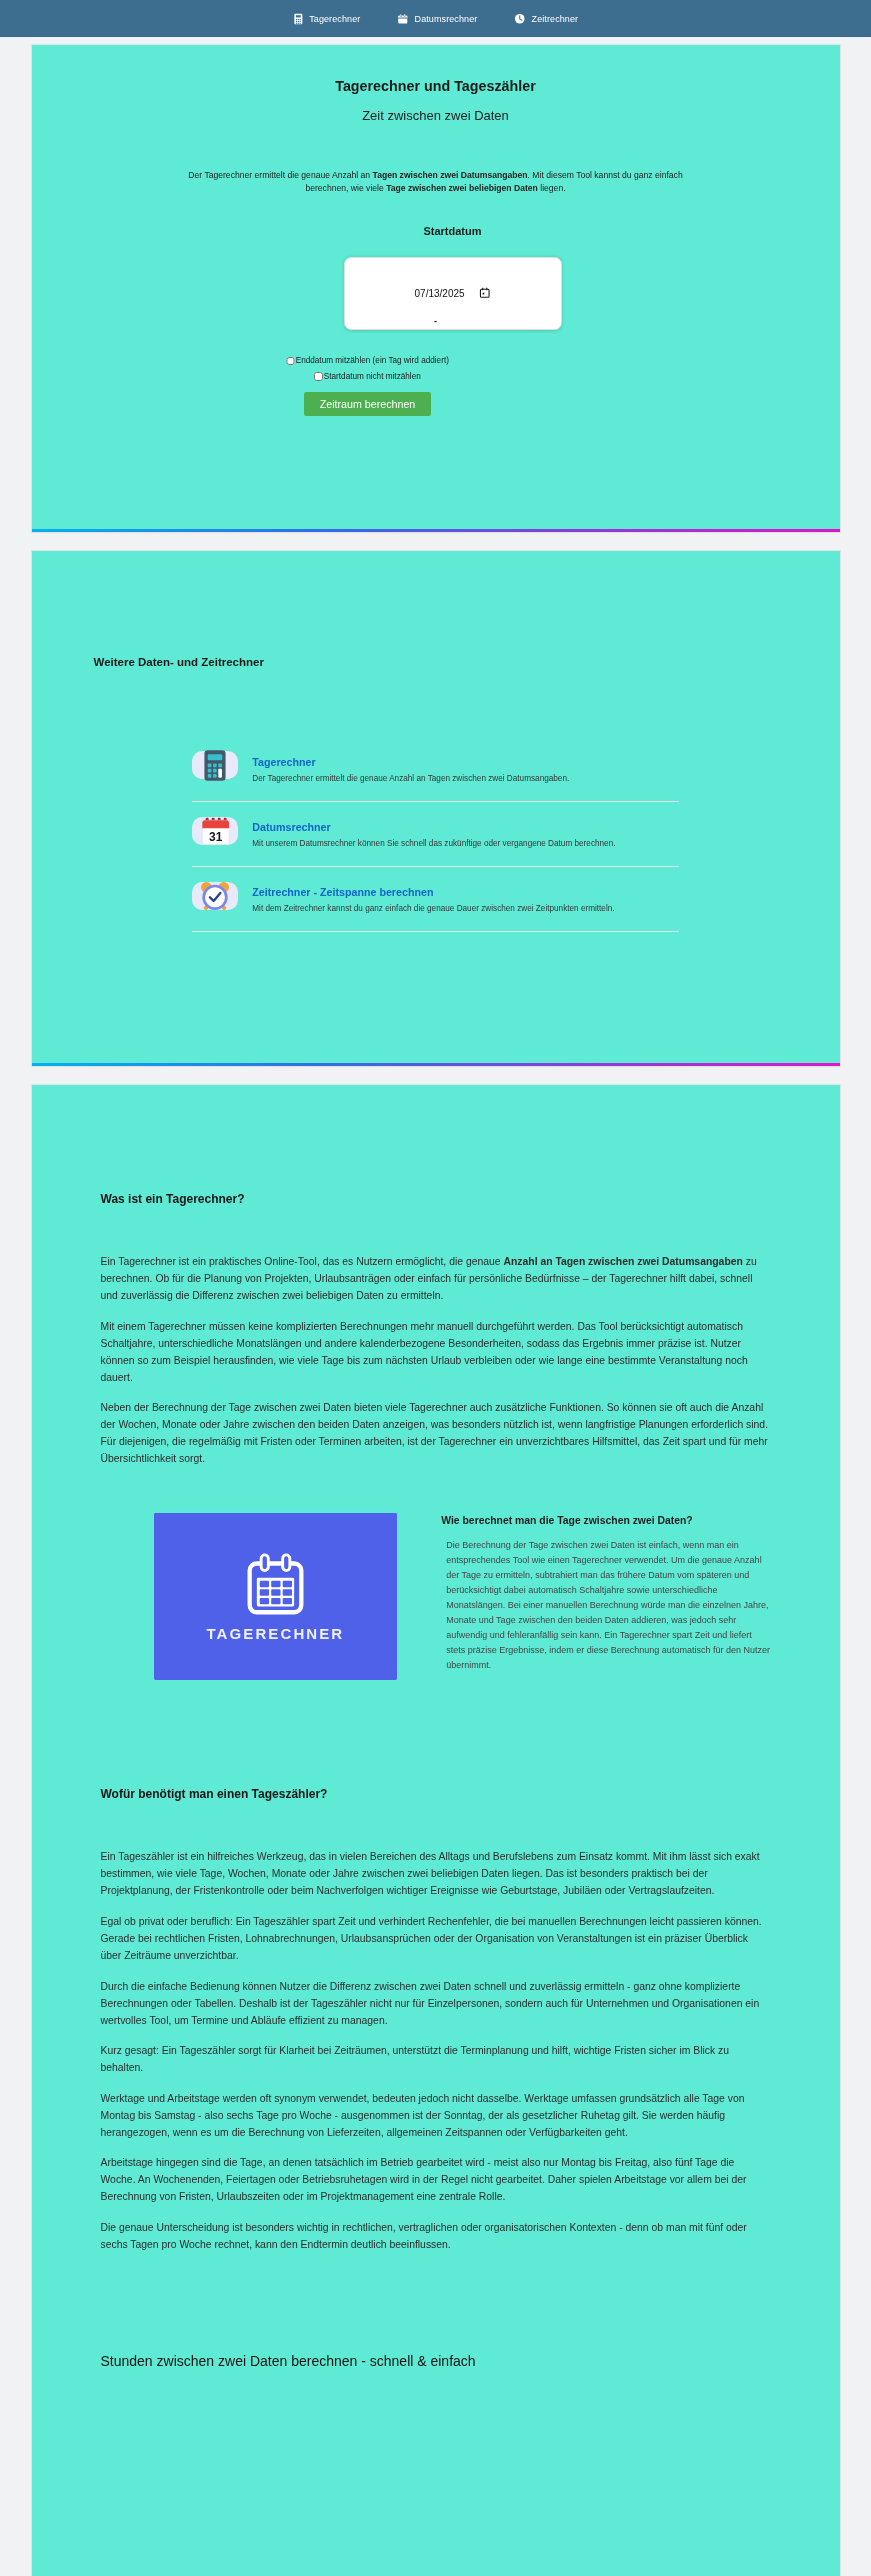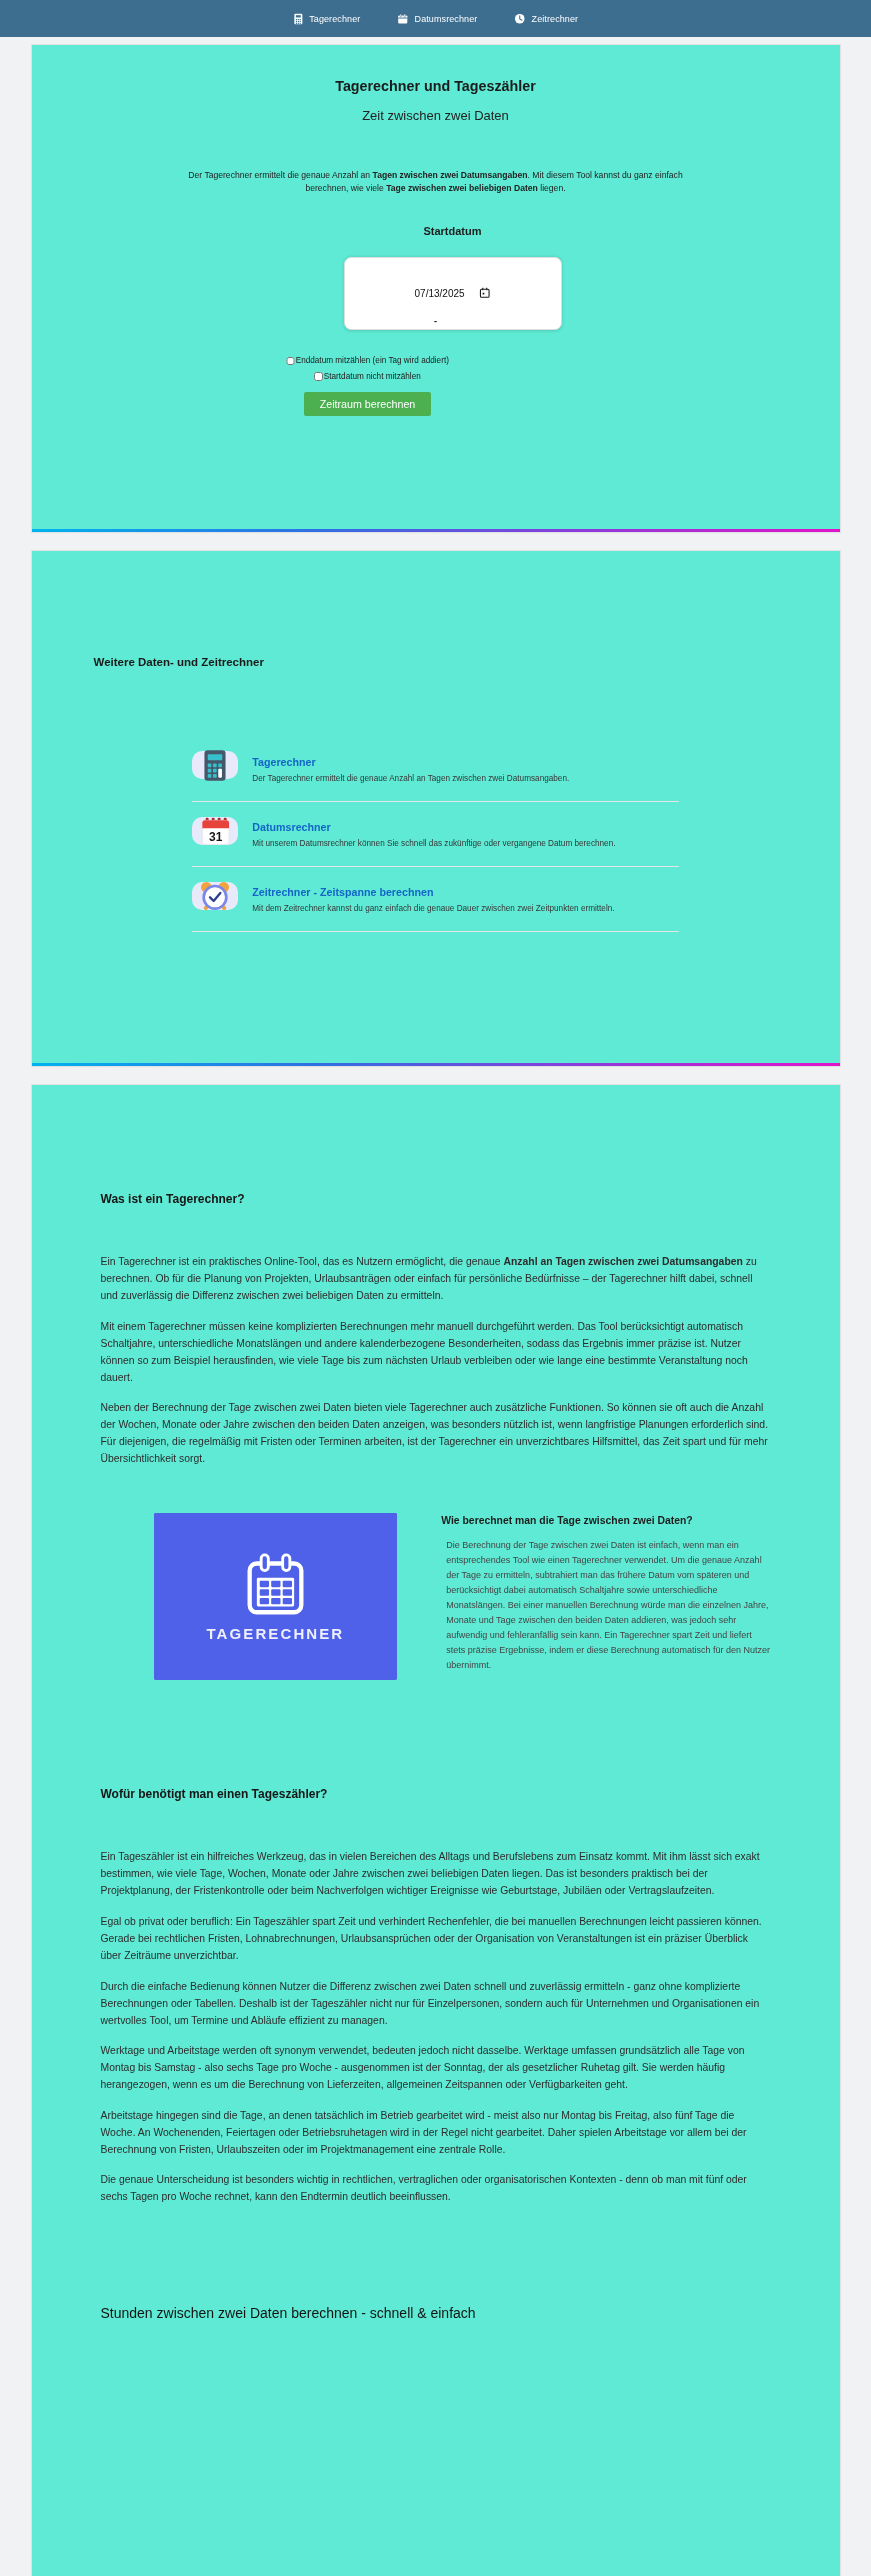--- a/index.html
+++ b/index.html
@@ -271,20 +271,21 @@
     <div class="media-txt">
       <h3>Wie berechnet man die Tage zwischen zwei Daten?</h3>
       <p>Die Berechnung der Tage zwischen zwei Daten ist einfach, wenn man ein entsprechendes Tool wie einen Tagerechner verwendet. Um die genaue Anzahl der Tage zu ermitteln, subtrahiert man das frühere Datum vom späteren und berücksichtigt dabei automatisch Schaltjahre sowie unterschiedliche Monatslängen. Bei einer manuellen Berechnung würde man die einzelnen Jahre, Monate und Tage zwischen den beiden Daten addieren, was jedoch sehr aufwendig und fehleranfällig sein kann. Ein Tagerechner spart Zeit und liefert stets präzise Ergebnisse, indem er diese Berechnung automatisch für den Nutzer übernimmt.</p>
     </div>
   </div>
 
   <h2>Wofür benötigt man einen Tageszähler?</h2>
   <p>Ein Tageszähler ist ein hilfreiches Werkzeug, das in vielen Bereichen des Alltags und Berufslebens zum Einsatz kommt. Mit ihm lässt sich exakt bestimmen, wie viele Tage, Wochen, Monate oder Jahre zwischen zwei beliebigen Daten liegen. Das ist besonders praktisch bei der Projektplanung, der Fristenkontrolle oder beim Nachverfolgen wichtiger Ereignisse wie Geburtstage, Jubiläen oder Vertragslaufzeiten.</p>
   <p>Egal ob privat oder beruflich: Ein Tageszähler spart Zeit und verhindert Rechenfehler, die bei manuellen Berechnungen leicht passieren können. Gerade bei rechtlichen Fristen, Lohnabrechnungen, Urlaubsansprüchen oder der Organisation von Veranstaltungen ist ein präziser Überblick über Zeiträume unverzichtbar.</p>
   <p>Durch die einfache Bedienung können Nutzer die Differenz zwischen zwei Daten schnell und zuverlässig ermitteln - ganz ohne komplizierte Berechnungen oder Tabellen. Deshalb ist der Tageszähler nicht nur für Einzelpersonen, sondern auch für Unternehmen und Organisationen ein wertvolles Tool, um Termine und Abläufe effizient zu managen.</p>
+  <p>Kurz gesagt: Ein Tageszähler sorgt für Klarheit bei Zeiträumen, unterstützt die Terminplanung und hilft, wichtige Fristen sicher im Blick zu behalten.</p>
 
   <p>Werktage und Arbeitstage werden oft synonym verwendet, bedeuten jedoch nicht dasselbe. Werktage umfassen grundsätzlich alle Tage von Montag bis Samstag - also sechs Tage pro Woche - ausgenommen ist der Sonntag, der als gesetzlicher Ruhetag gilt. Sie werden häufig herangezogen, wenn es um die Berechnung von Lieferzeiten, allgemeinen Zeitspannen oder Verfügbarkeiten geht.</p>
   <p>Arbeitstage hingegen sind die Tage, an denen tatsächlich im Betrieb gearbeitet wird - meist also nur Montag bis Freitag, also fünf Tage die Woche. An Wochenenden, Feiertagen oder Betriebsruhetagen wird in der Regel nicht gearbeitet. Daher spielen Arbeitstage vor allem bei der Berechnung von Fristen, Urlaubszeiten oder im Projektmanagement eine zentrale Rolle.</p>
   <p>Die genaue Unterscheidung ist besonders wichtig in rechtlichen, vertraglichen oder organisatorischen Kontexten - denn ob man mit fünf oder sechs Tagen pro Woche rechnet, kann den Endtermin deutlich beeinflussen.</p>
 
   <h2 class="h2-light">Stunden zwischen zwei Daten berechnen - schnell &amp; einfach</h2>
 </section>
 
 
 </body></html>

